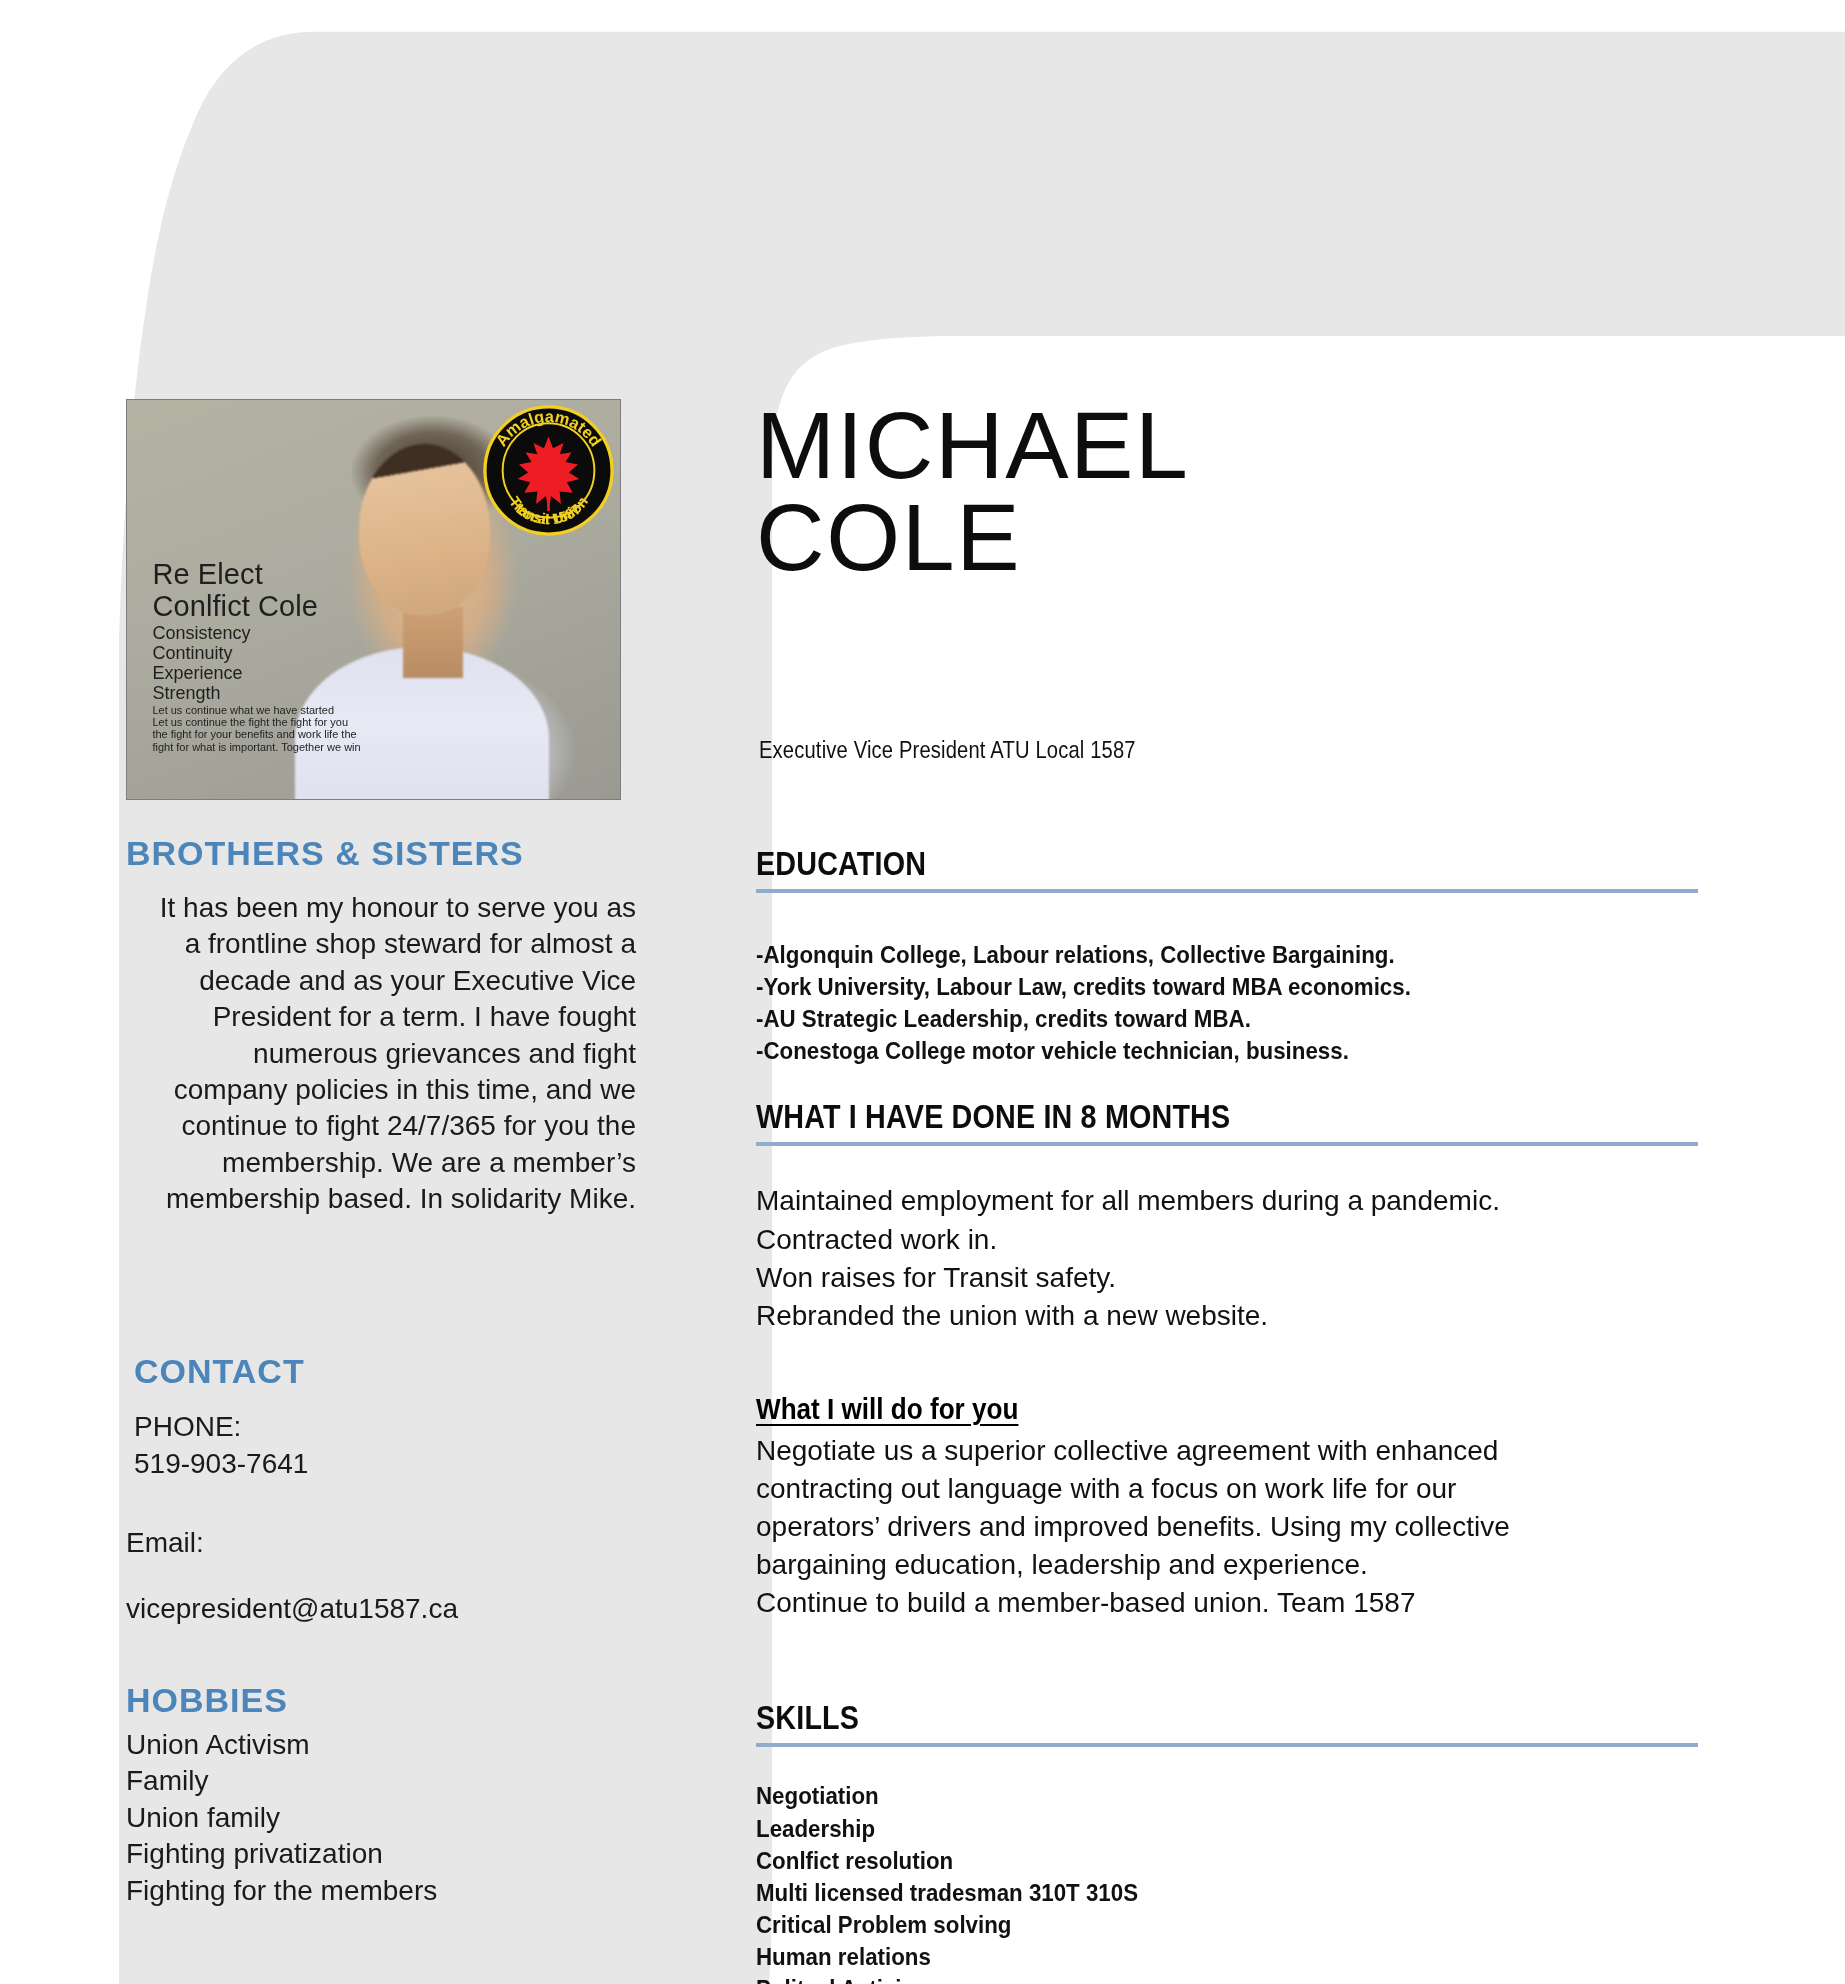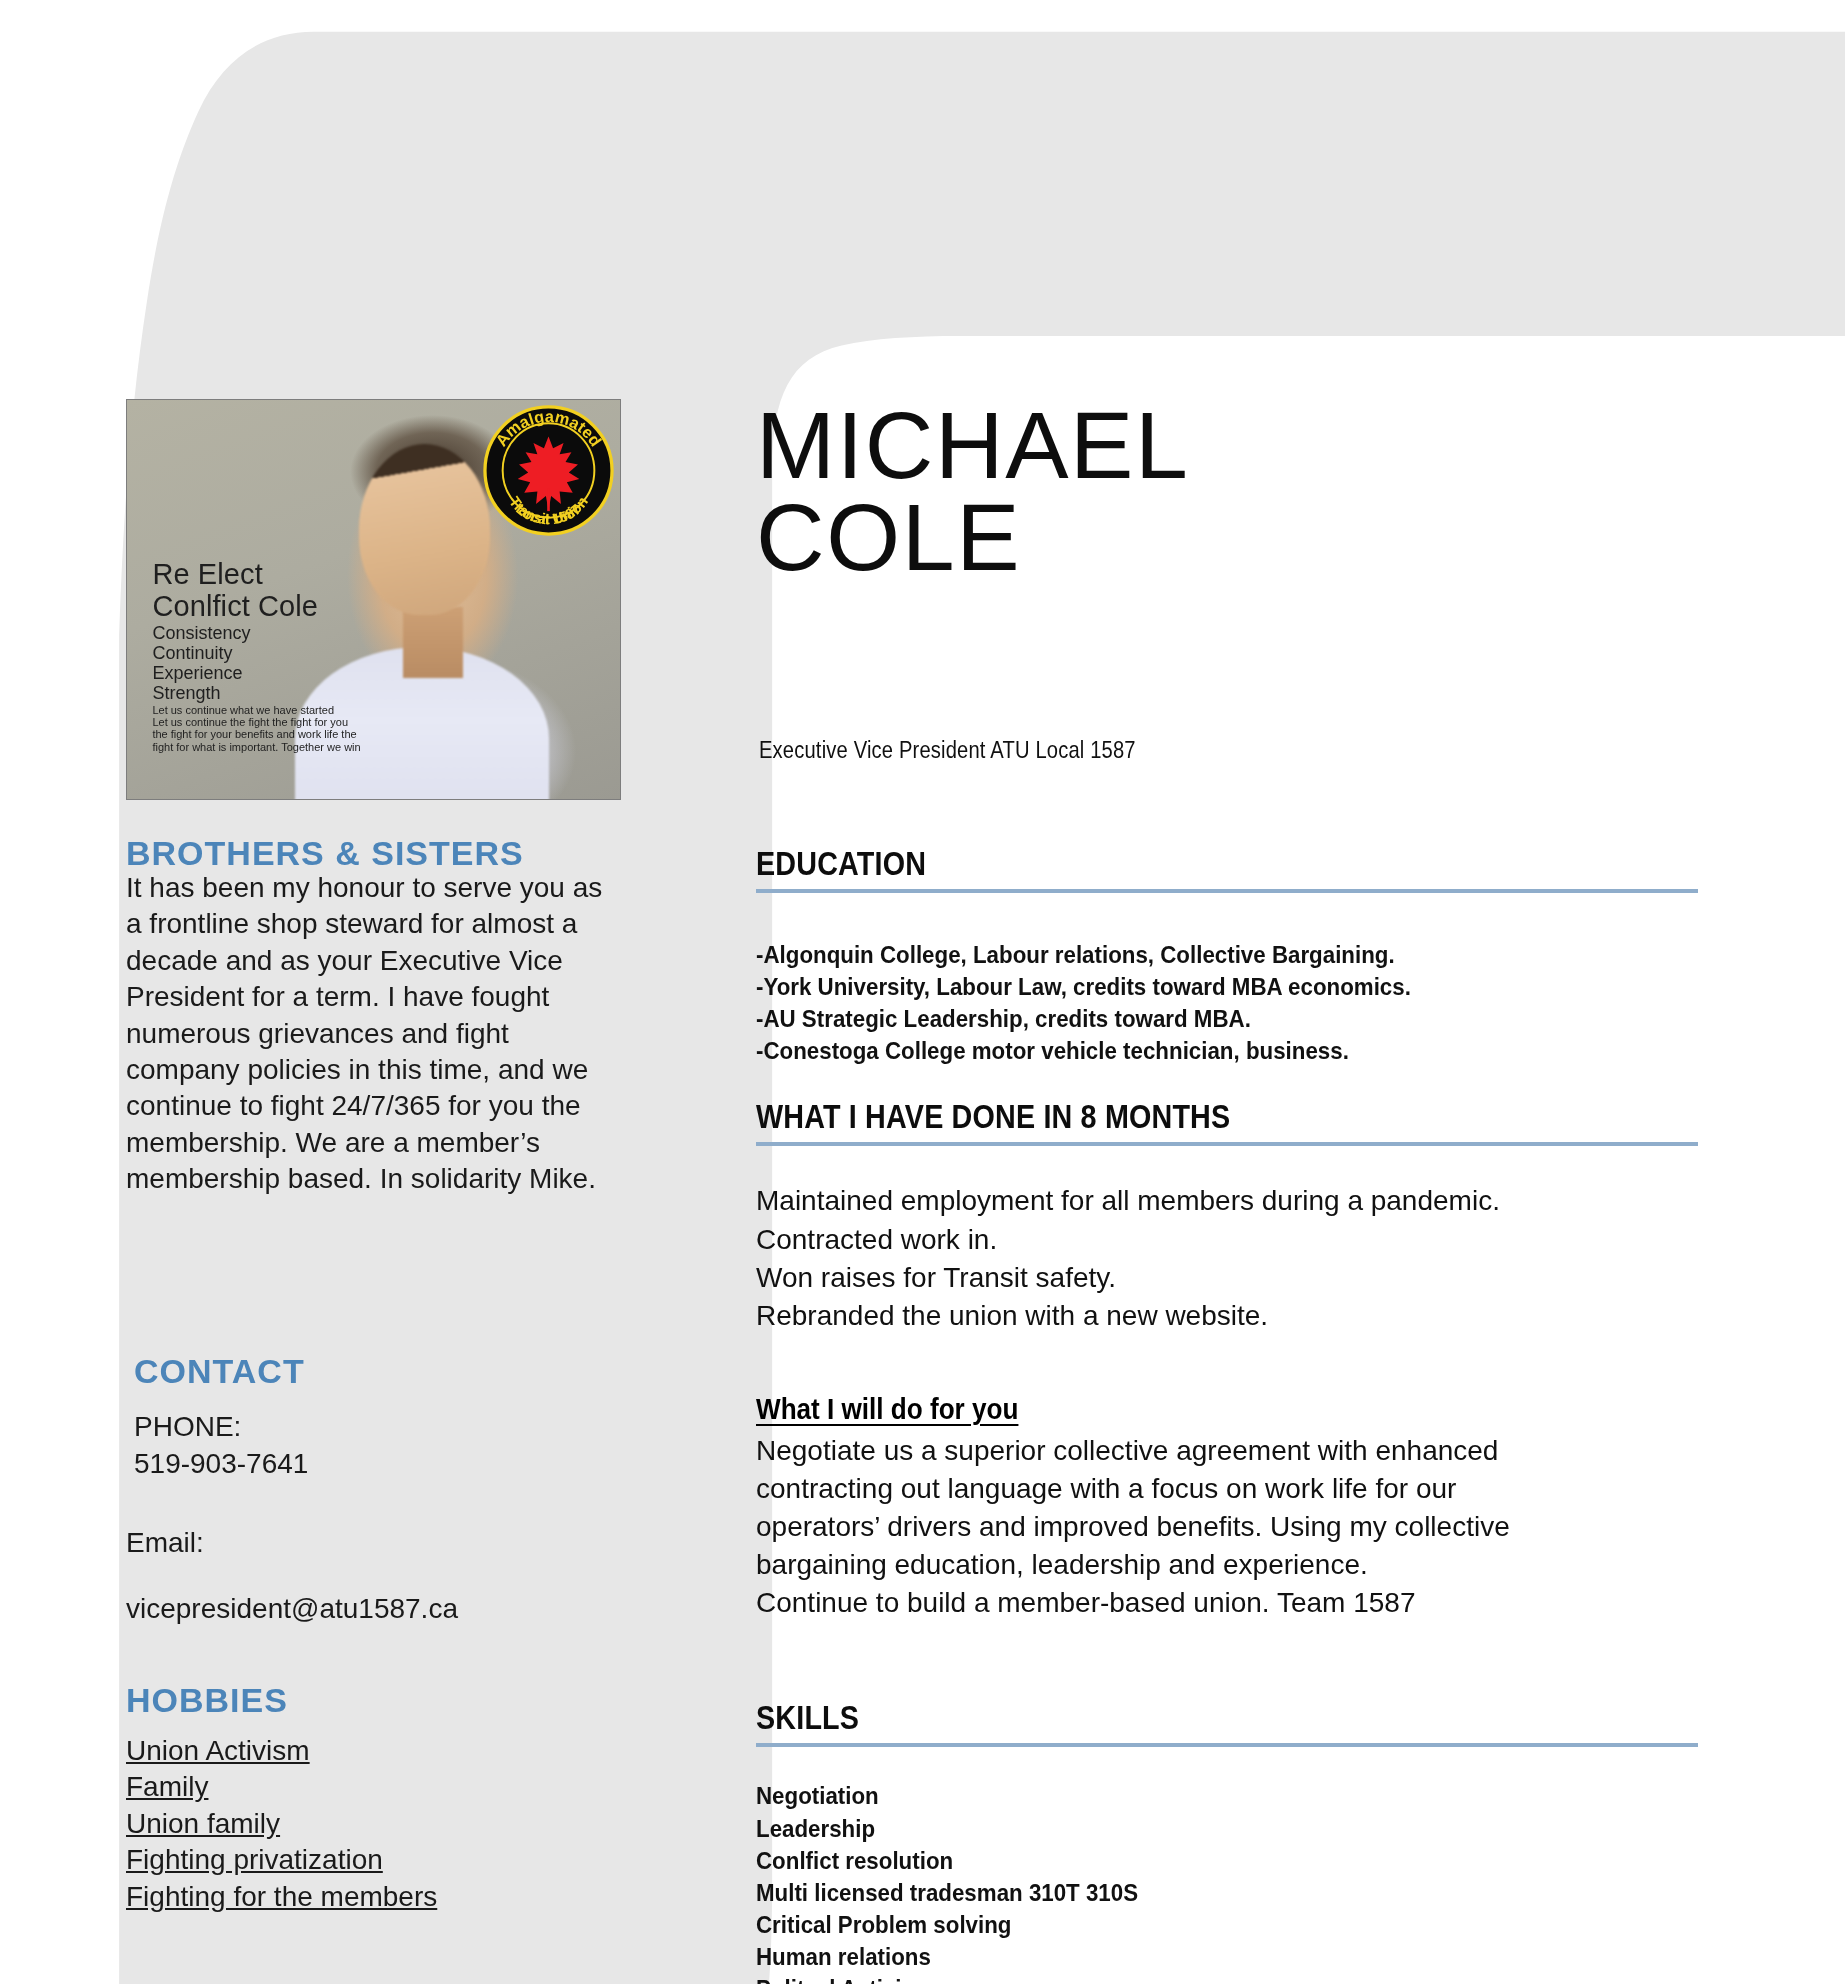--- a/index.html
+++ b/index.html
@@ -132,29 +132,29 @@
   }
   .side-body {
     color: #1a1a1a;
     font-size: 28px;
     line-height: 1.30;
     font-family: "Liberation Sans", sans-serif;
   }
   .side-line { display: block; }
 
   .blk-brothers { position: absolute; left: 126px; top: 836px; width: 516px; }
-  .blk-brothers .body { width: 510px; }
+  .blk-brothers .body { margin-top: 20px; width: 510px; text-align: right; }
 
   .blk-contact  { position: absolute; left: 126px; top: 1354px; width: 516px; margin-left: 8px; }
   .blk-contact .body { margin-top: 21.4px; }
   .blk-email    { position: absolute; left: 126px; top: 1525px; width: 516px; }
   .blk-emailval { position: absolute; left: 126px; top: 1591px; width: 516px; }
 
   .blk-hobbies  { position: absolute; left: 126px; top: 1683px; width: 516px; }
-  .blk-hobbies .body { margin-top: 16px; text-decoration: underline; }
+  .blk-hobbies .body { margin-top: 10px; }
 
   
   .name-wrap {
     position: absolute;
     left: 756px;
     top: 399px;
     width: 1032px;
   }
   .name-line {
     display: block;

